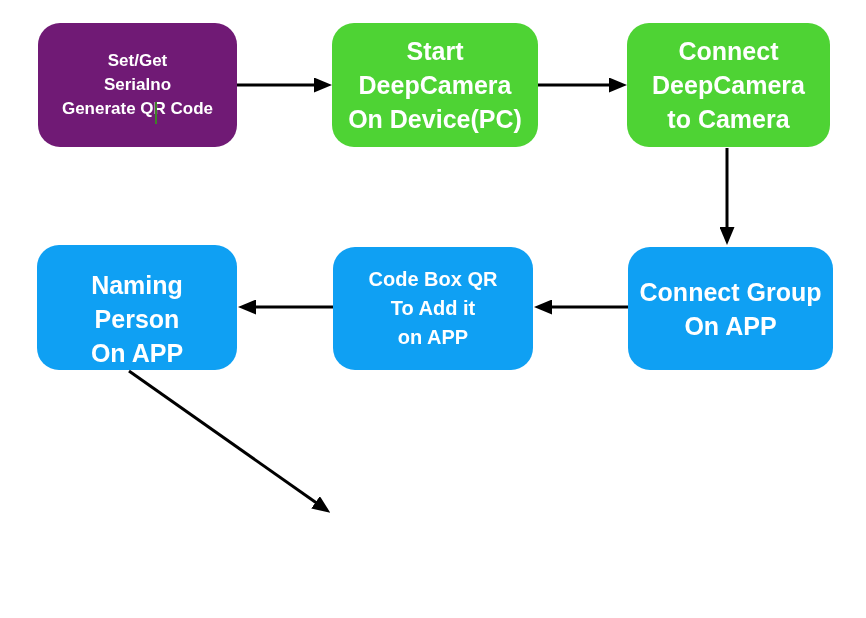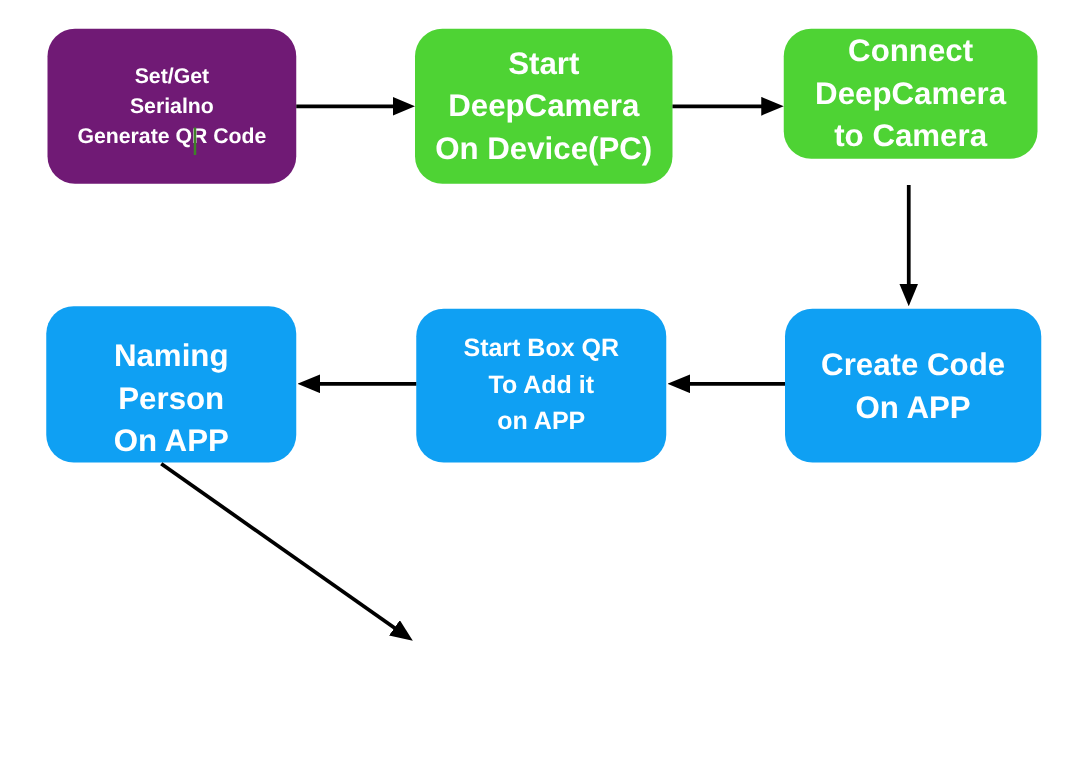--- a/index.html
+++ b/index.html
@@ -21,21 +21,21 @@
     font-weight: bold;
     display: flex;
     align-items: center;
     justify-content: center;
     text-align: center;
   }
   .node .label { white-space: pre-line; }
 
   #node-set-get-serialno   { left: 38px;  top: 23px;  width: 199px; height: 124px; font-size: 17px; line-height: 24px; }
   #node-start-deepcamera   { left: 332px; top: 23px;  width: 206px; height: 124px; font-size: 25px; line-height: 34px; }
-  #node-connect-deepcamera { left: 627px; top: 23px;  width: 203px; height: 104px; font-size: 25px; line-height: 34px; }
+  #node-connect-deepcamera { left: 627px; top: 23px;  width: 203px; height: 124px; font-size: 25px; line-height: 34px; }
   #node-create-group       { left: 628px; top: 247px; width: 205px; height: 123px; font-size: 25px; line-height: 34px; }
   #node-scan-box-qr        { left: 333px; top: 247px; width: 200px; height: 123px; font-size: 20px; line-height: 29px; }
   #node-naming-person      { left: 37px;  top: 245px; width: 200px; height: 125px; font-size: 25px; line-height: 34px; }
   #node-receive-notification { left: 332px; top: 480px; width: 203px; height: 128px; font-size: 19px; line-height: 26px; }
 
   .caret {
     position: absolute;
     left: 117px; top: 79px;
     width: 2px; height: 22px;
     background: #3f8228;
@@ -70,26 +70,26 @@
 On Device(PC)</span>
   </div>
 
   <div class="node" id="node-connect-deepcamera" style="background-color: rgb(78, 211, 52);">
     <span class="label">Connect
 DeepCamera
 to Camera</span>
   </div>
 
   <div class="node" id="node-create-group" style="background-color: rgb(15, 160, 243);">
-    <span class="label">Create Code
+    <span class="label">Connect Group
 On APP</span>
   </div>
 
   <div class="node" id="node-scan-box-qr" style="background-color: rgb(15, 160, 243);">
-    <span class="label">Start Box QR
+    <span class="label">Code Box QR
 To Add it
 on APP</span>
   </div>
 
   <div class="node" id="node-naming-person" style="background-color: rgb(15, 160, 243); align-items: flex-end;">
     <span class="label">Naming
 Person
 On APP</span>
   </div>
 

